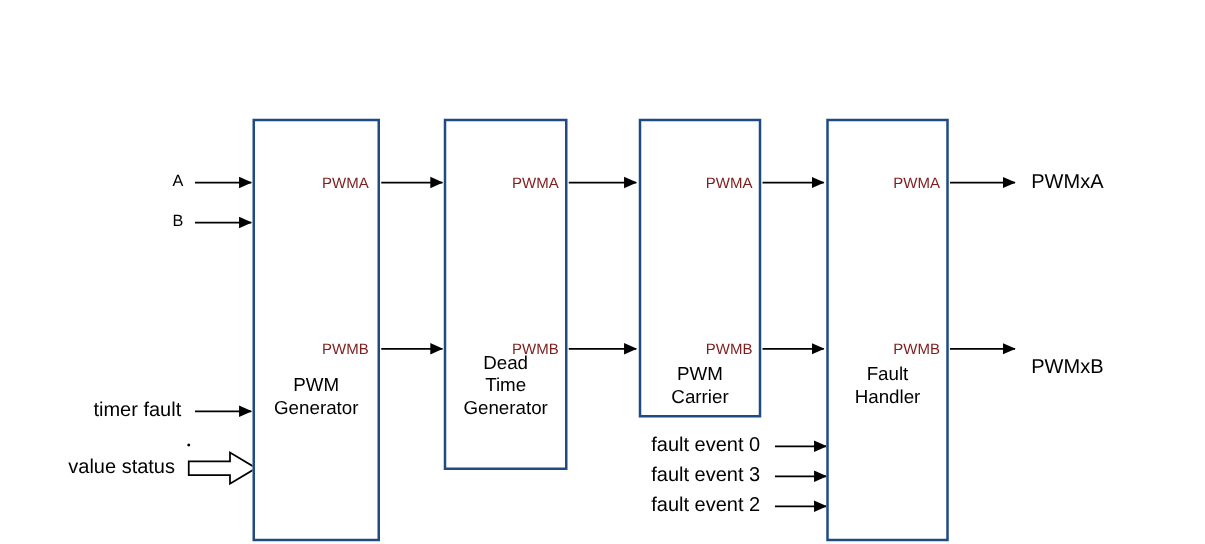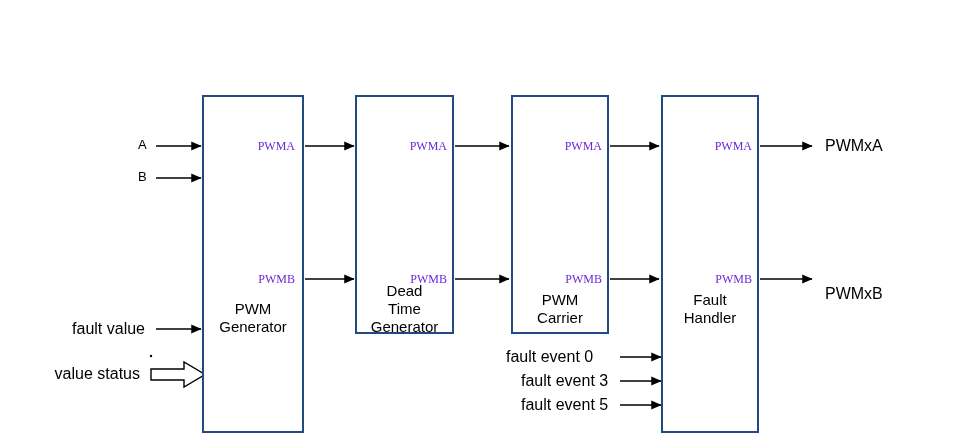--- a/index.html
+++ b/index.html
@@ -28,24 +28,23 @@
     right: 0;
     text-align: center;
     font-size: 15px;
     color: #000000;
     line-height: 18px;
     white-space: pre-line;
   }
   .port {
     position: absolute;
     font-size: 12px;
-    color: #6d28d9;
+    color: #7f1d1d;
     line-height: 12px;
     white-space: nowrap;
-    font-family: Liberation Serif, serif;
   }
   .port-r { text-align: right; }
   .ext-label {
     position: absolute;
     font-size: 16px;
     color: #000000;
     line-height: 12px;
     white-space: nowrap;
   }
   .ext-label.big { font-size: 13px; }
@@ -113,21 +112,21 @@
     <line class="ln" x1="620" y1="405" x2="661" y2="405" marker-end="url(#arrow)"></line>
   </svg>
 
   <div class="blk" style="left:202px; top:95px; width:102px; height:338px;">
     <div class="blk-title" style="top:203px;">PWM
 Generator</div>
   </div>
   <div class="port port-r" style="left:200px; top:140px; width:95px;">PWMA</div>
   <div class="port port-r" style="left:200px; top:273px; width:95px;">PWMB</div>
 
-  <div class="blk" style="left:355px; top:95px; width:99px; height:239px;">
+  <div class="blk" style="left:355px; top:95px; width:99px; height:281px;">
     <div class="blk-title" style="top:185px;">Dead
 Time
 Generator</div>
   </div>
   <div class="port port-r" style="left:352px; top:140px; width:95px;">PWMA</div>
   <div class="port port-r" style="left:352px; top:273px; width:95px;">PWMB</div>
 
   <div class="blk" style="left:511px; top:95px; width:98px; height:239px;">
     <div class="blk-title" style="top:194px;">PWM
 Carrier</div>
@@ -138,23 +137,23 @@
   <div class="blk" style="left:661px; top:95px; width:98px; height:338px;">
     <div class="blk-title" style="top:194px;">Fault
 Handler</div>
   </div>
   <div class="port port-r" style="left:657px; top:140px; width:95px;">PWMA</div>
   <div class="port port-r" style="left:657px; top:273px; width:95px;">PWMB</div>
 
   <div class="ext-label big lbl-l" style="left:138px; top:139px;">A</div>
   <div class="ext-label big lbl-l" style="left:138px; top:171px;">B</div>
 
-  <div class="ext-label lbl-r" style="left:25px; top:323px; width:120px;">fault value</div>
+  <div class="ext-label lbl-r" style="left:25px; top:323px; width:120px;">timer fault</div>
   <div class="ext-label lbl-r" style="left:25px; top:368px; width:115px;">value status</div>
 
-  <div class="ext-label lbl-l" style="left:506px; top:351px;">fault event 0</div>
+  <div class="ext-label lbl-l" style="left:521px; top:351px;">fault event 0</div>
   <div class="ext-label lbl-l" style="left:521px; top:375px;">fault event 3</div>
-  <div class="ext-label lbl-l" style="left:521px; top:399px;">fault event 5</div>
+  <div class="ext-label lbl-l" style="left:521px; top:399px;">fault event 2</div>
 
   <div class="ext-label lbl-l" style="left:825px; top:140px;">PWMxA</div>
   <div class="ext-label lbl-l" style="left:825px; top:288px;">PWMxB</div>
 
 </div>
 
 </body></html>

